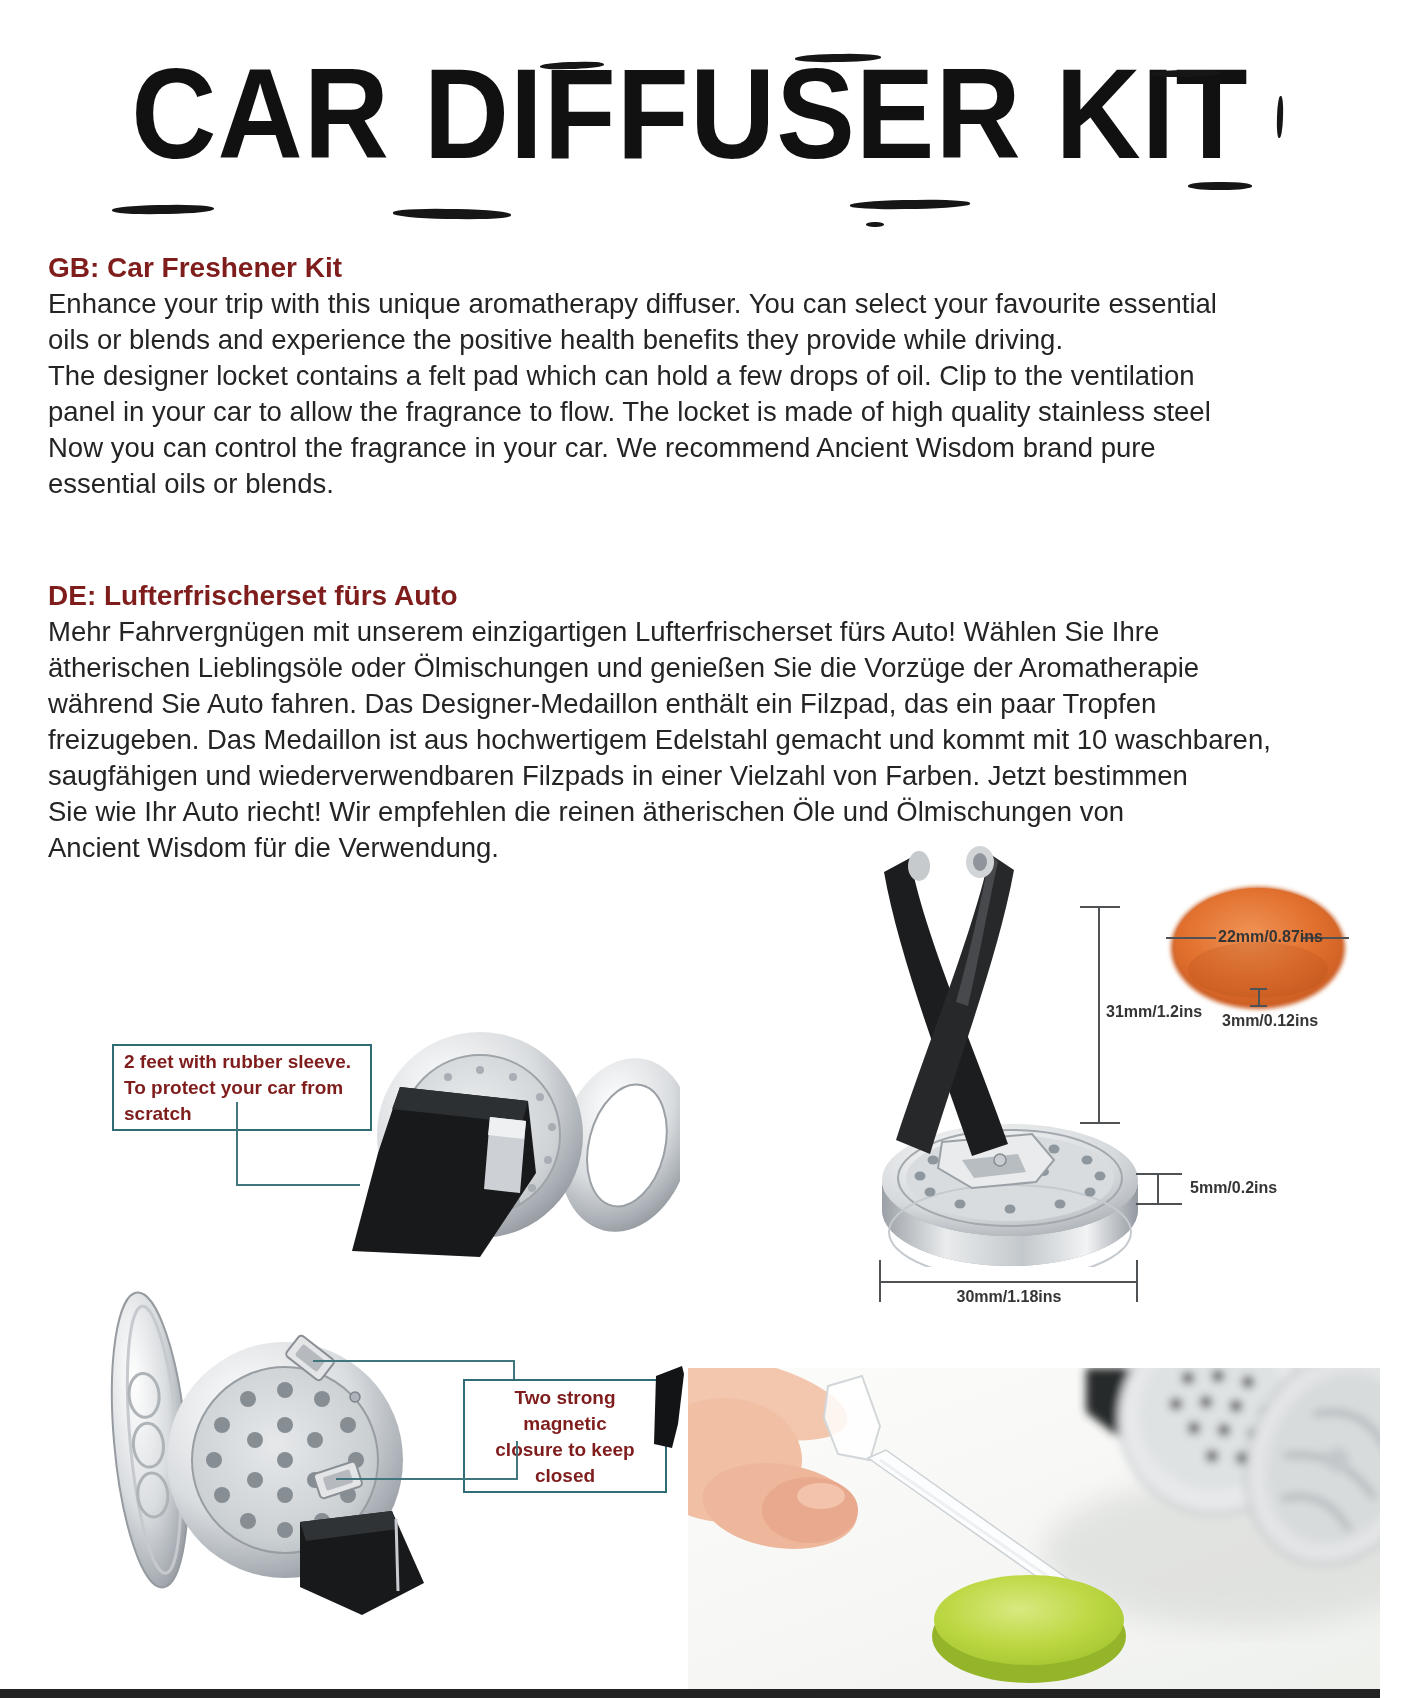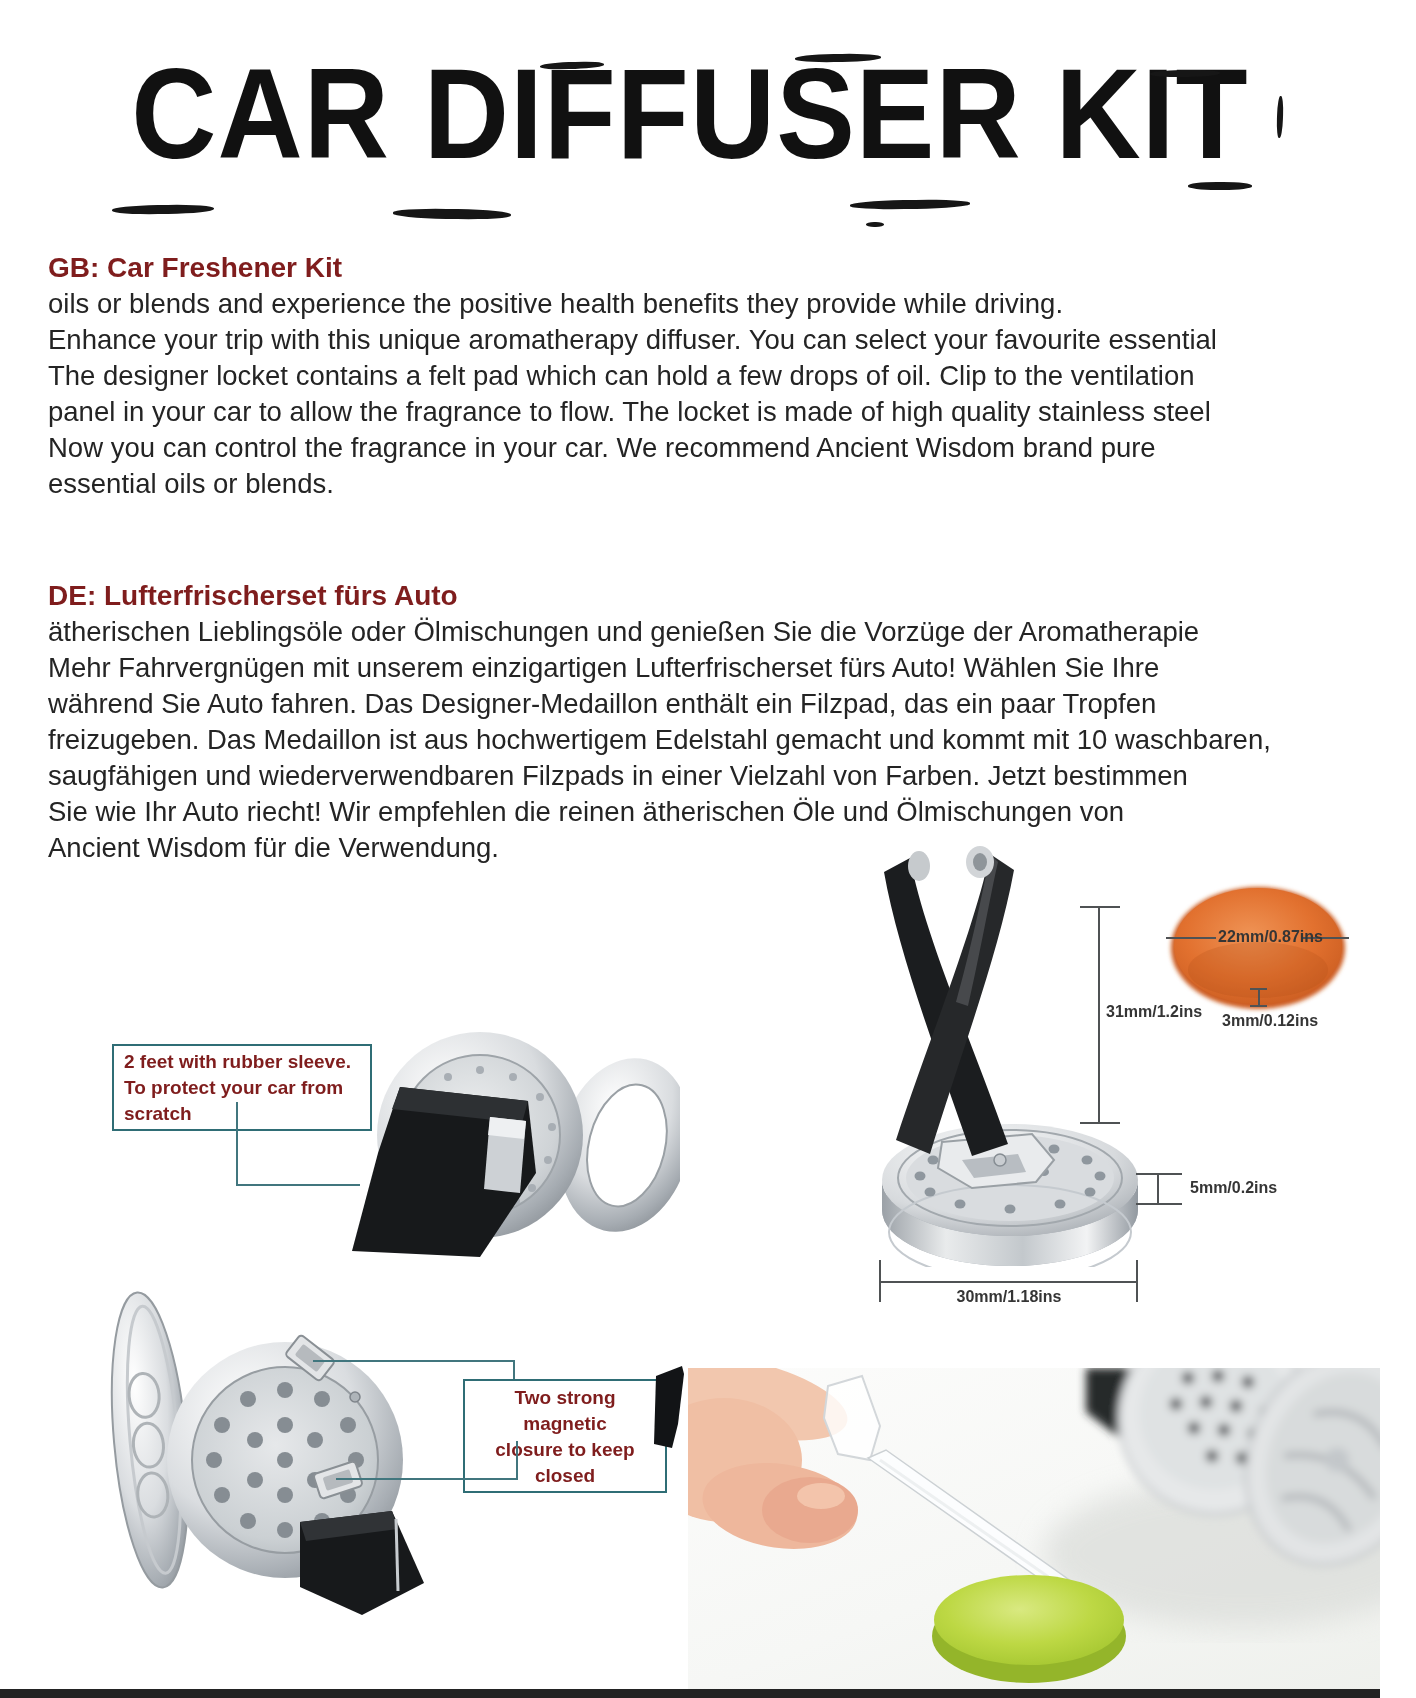--- a/index.html
+++ b/index.html
@@ -42,32 +42,32 @@
     <div class="smudge" style="left:112px;top:205px;width:102px;height:9px;transform:rotate(-1deg);"></div>
     <div class="smudge" style="left:393px;top:209px;width:118px;height:10px;transform:rotate(1deg);"></div>
     <div class="smudge" style="left:850px;top:200px;width:120px;height:9px;transform:rotate(-1deg);"></div>
     <div class="smudge" style="left:1188px;top:182px;width:64px;height:8px;"></div>
     <div class="smudge" style="left:1277px;top:96px;width:6px;height:42px;transform:rotate(2deg);"></div>
     <div class="smudge" style="left:866px;top:222px;width:18px;height:5px;"></div>
   </div>
 
   <div class="txtblock" style="top:250px;">
     <div class="h-line">GB: Car Freshener Kit</div>
+    <div class="b-line">Enhance your trip with this unique aromatherapy diffuser. You can select your favourite essential</div>
     <div class="b-line">oils or blends and experience the positive health benefits they provide while driving.</div>
-    <div class="b-line">Enhance your trip with this unique aromatherapy diffuser. You can select your favourite essential</div>
     <div class="b-line">The designer locket contains a felt pad which can hold a few drops of oil. Clip to the ventilation</div>
     <div class="b-line">panel in your car to allow the fragrance to flow. The locket is made of high quality stainless steel</div>
     <div class="b-line">Now you can control the fragrance in your car. We recommend Ancient Wisdom brand pure</div>
     <div class="b-line">essential oils or blends.</div>
   </div>
 
   <div class="txtblock" style="top:578px;">
     <div class="h-line">DE: Lufterfrischerset fürs Auto</div>
+    <div class="b-line">Mehr Fahrvergnügen mit unserem einzigartigen Lufterfrischerset fürs Auto! Wählen Sie Ihre</div>
     <div class="b-line">ätherischen Lieblingsöle oder Ölmischungen und genießen Sie die Vorzüge der Aromatherapie</div>
-    <div class="b-line">Mehr Fahrvergnügen mit unserem einzigartigen Lufterfrischerset fürs Auto! Wählen Sie Ihre</div>
     <div class="b-line">während Sie Auto fahren. Das Designer-Medaillon enthält ein Filzpad, das ein paar Tropfen</div>
     <div class="b-line">freizugeben. Das Medaillon ist aus hochwertigem Edelstahl gemacht und kommt mit 10 waschbaren,</div>
     <div class="b-line">saugfähigen und wiederverwendbaren Filzpads in einer Vielzahl von Farben. Jetzt bestimmen</div>
     <div class="b-line">Sie wie Ihr Auto riecht! Wir empfehlen die reinen ätherischen Öle und Ölmischungen von</div>
     <div class="b-line">Ancient Wisdom für die Verwendung.</div>
   </div>
 
   <svg class="figure" style="left:330px;top:1005px;" width="350" height="265" viewBox="0 0 350 265">
     <defs>
       <radialGradient id="met1" cx="35%" cy="30%" r="80%">

